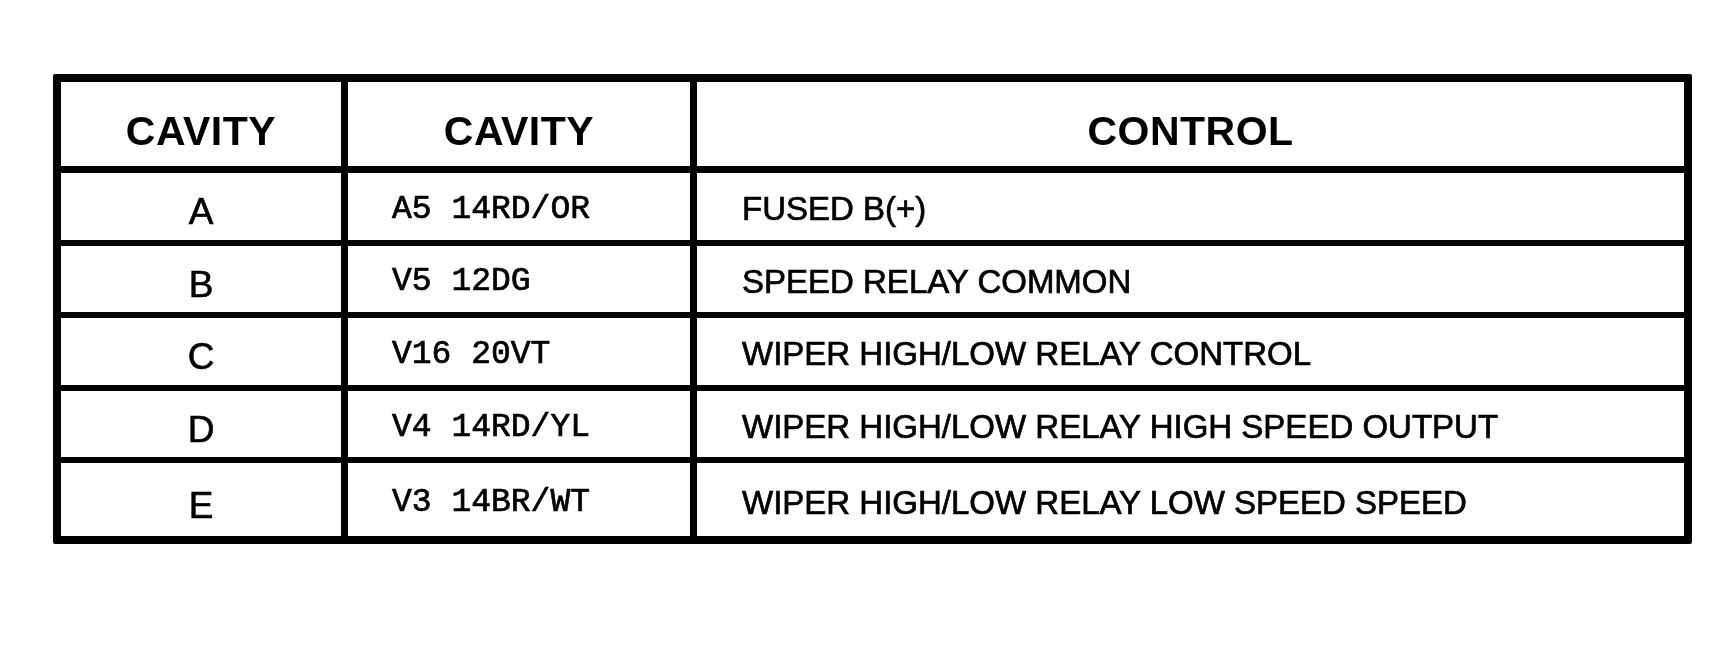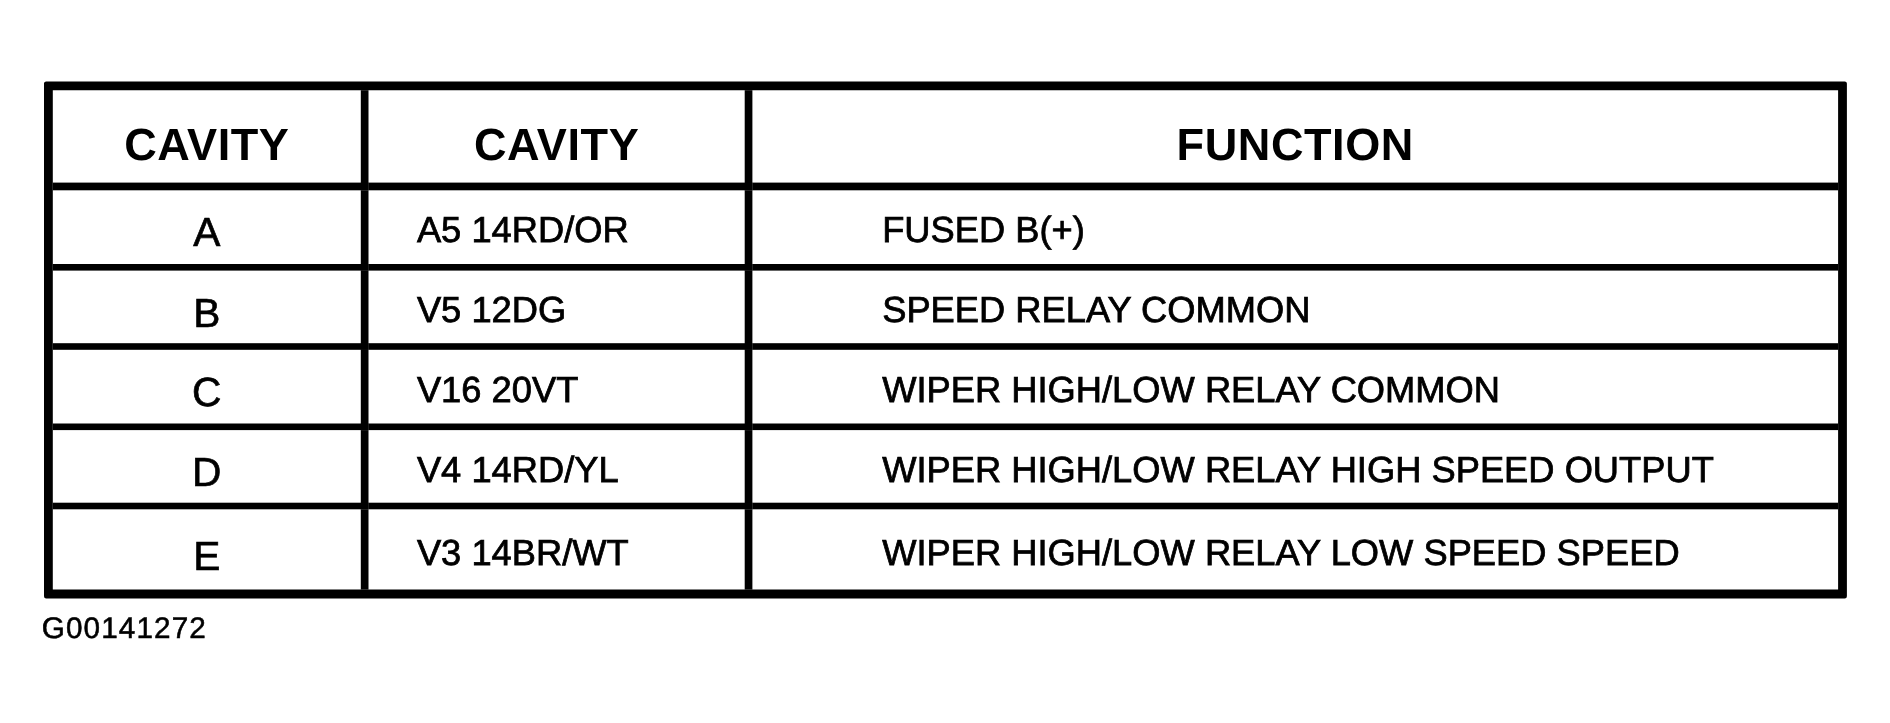--- a/index.html
+++ b/index.html
@@ -11,21 +11,21 @@
     position: relative;
     width: 1718px;
     height: 657px;
     background: #ffffff;
     font-family: "Liberation Sans", "DejaVu Sans", sans-serif;
     color: #000000;
     overflow: hidden;
   }
   .pinout-table {
     position: absolute;
-    left: 40px;
+    left: 53px;
     top: 74px;
     width: 1639px;
     height: 470px;
     box-sizing: border-box;
     border: 8px solid #000000;
     border-radius: 2px;
     display: grid;
     grid-template-columns: 287px 349px 1fr;
     grid-template-rows: 91px repeat(5, 1fr);
     background: #ffffff;
@@ -53,25 +53,26 @@
   }
   .cell.cavity {
     justify-content: center;
     font-size: 37px;
     padding-top: 12px;
     -webkit-text-stroke: 0.6px #000000;
   }
   .cell.circuit {
     font-size: 33px;
     padding-left: 44px;
+    font-family: Liberation Mono, monospace;
     -webkit-text-stroke: 0.7px #000000;
   }
   .cell.function {
     font-size: 33px;
-    padding-left: 118px;
+    padding-left: 45px;
     -webkit-text-stroke: 0.7px #000000;
   }
   .figure-id {
     position: absolute;
     left: 38px;
     top: 556px;
     font-size: 27px;
     letter-spacing: 1px;
     -webkit-text-stroke: 0.5px #000000;
   }
@@ -79,50 +80,49 @@
 </head>
 <body>
 
 <div class="page">
 
   <div class="pinout-table">
 
     <div class="row">
       <div class="cell header">CAVITY</div>
       <div class="cell header">CAVITY</div>
-      <div class="cell header last-col">FUNCTION</div>
+      <div class="cell header last-col">CONTROL</div>
     </div>
 
     <div class="row">
       <div class="cell cavity">A</div>
       <div class="cell circuit">A5 14RD/OR</div>
       <div class="cell function last-col">FUSED B(+)</div>
     </div>
 
     <div class="row">
       <div class="cell cavity">B</div>
       <div class="cell circuit">V5 12DG</div>
       <div class="cell function last-col">SPEED RELAY COMMON</div>
     </div>
 
     <div class="row">
       <div class="cell cavity">C</div>
       <div class="cell circuit">V16 20VT</div>
-      <div class="cell function last-col">WIPER HIGH/LOW RELAY COMMON</div>
+      <div class="cell function last-col">WIPER HIGH/LOW RELAY CONTROL</div>
     </div>
 
     <div class="row">
       <div class="cell cavity">D</div>
       <div class="cell circuit">V4 14RD/YL</div>
       <div class="cell function last-col">WIPER HIGH/LOW RELAY HIGH SPEED OUTPUT</div>
     </div>
 
     <div class="row last">
       <div class="cell cavity">E</div>
       <div class="cell circuit">V3 14BR/WT</div>
       <div class="cell function last-col">WIPER HIGH/LOW RELAY LOW SPEED SPEED</div>
     </div>
 
   </div>
 
-  <div class="figure-id">G00141272</div>
 
 </div>
 
 </body></html>

